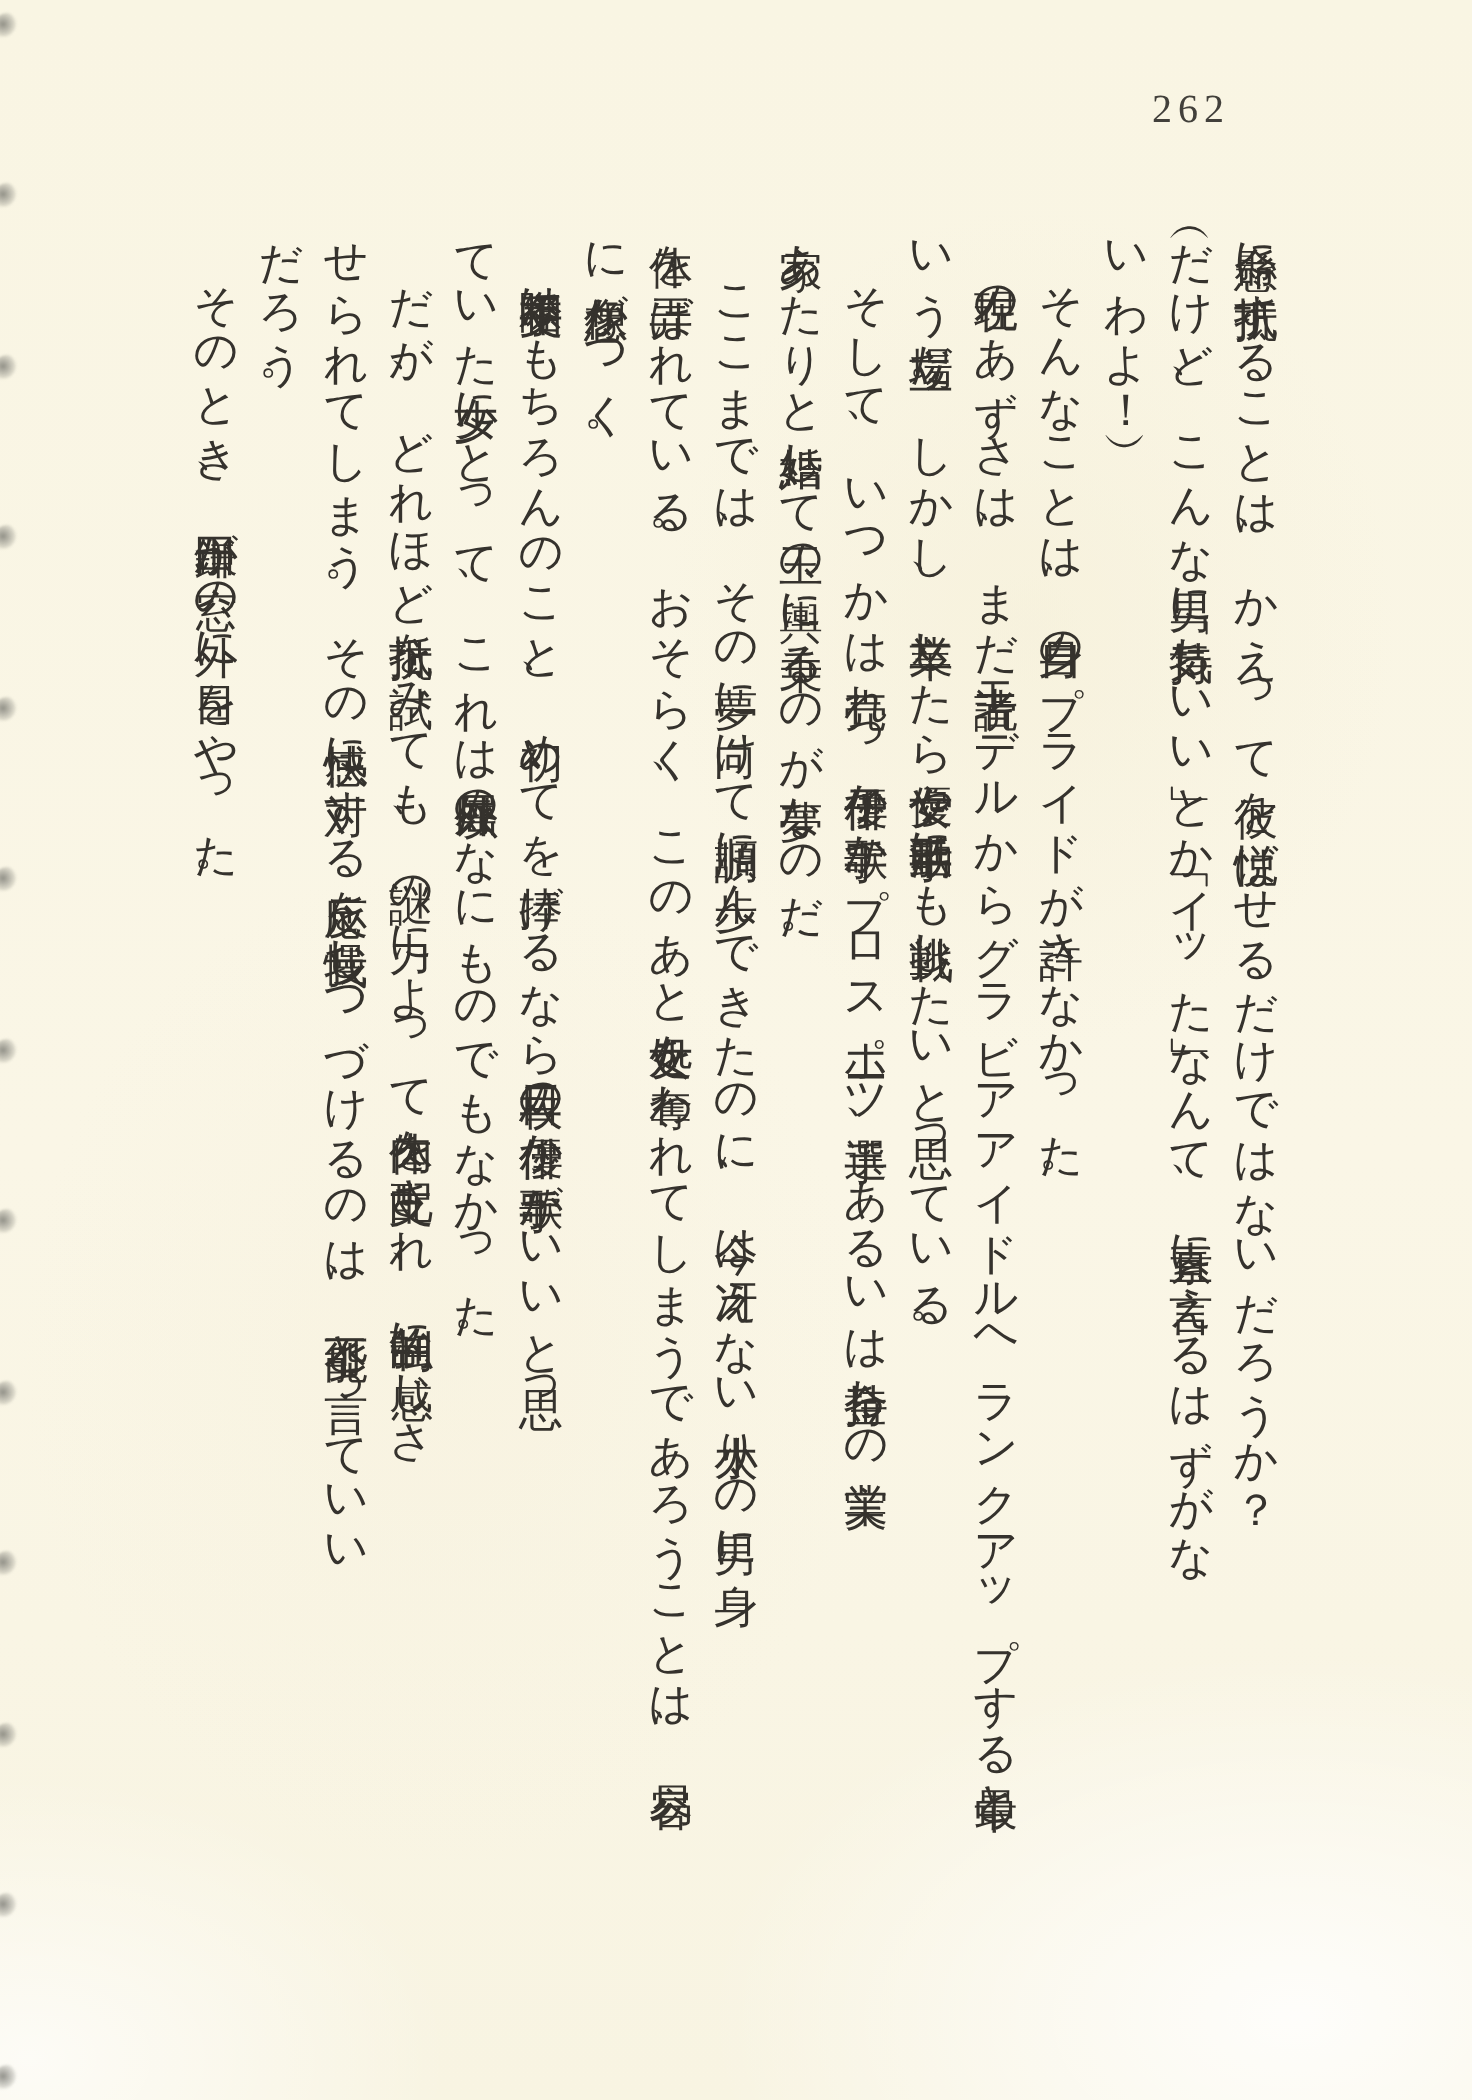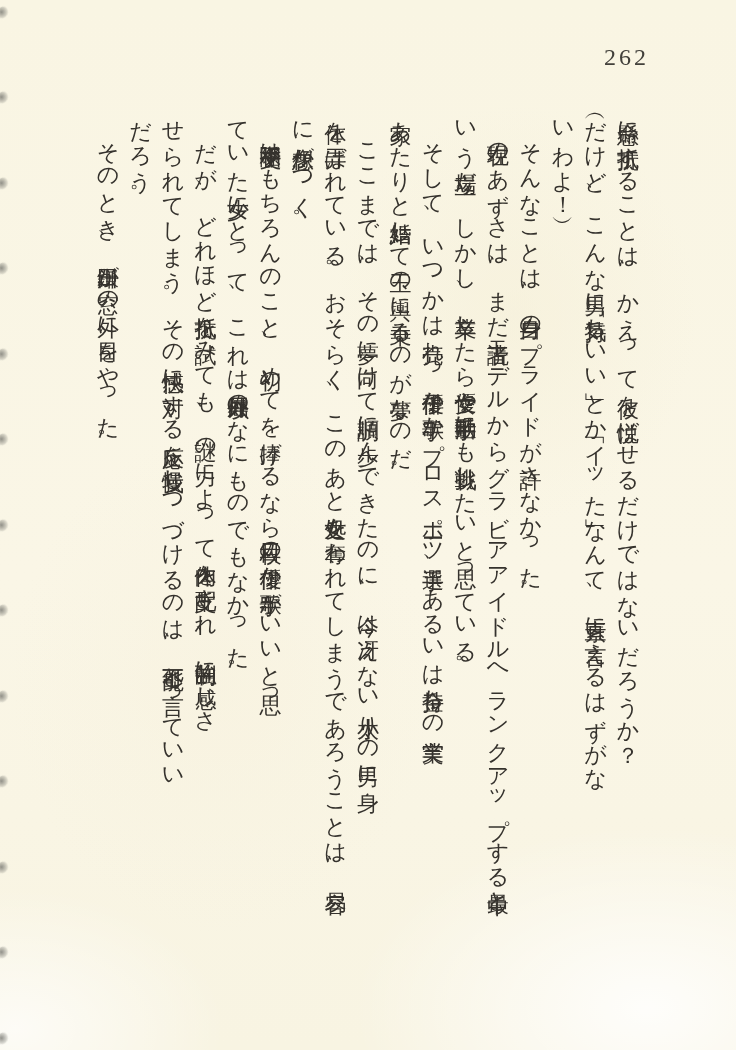--- a/index.html
+++ b/index.html
@@ -25,22 +25,22 @@
     position: absolute;
     inset: 0;
     background:
       radial-gradient(ellipse 260px 300px at 70% 30%, rgba(244,238,214,0.5), rgba(244,238,214,0) 70%),
       radial-gradient(ellipse 300px 360px at 30% 65%, rgba(246,240,220,0.45), rgba(246,240,220,0) 70%);
     pointer-events: none;
   }
   .page-number {
     position: absolute;
     top: 44px;
-    left: 604px;
-    font-size: 24px;
+    left: 576px;
+    font-size: 20px;
     letter-spacing: 3px;
     color: #42403b;
   }
   .text-block {
     position: absolute;
     top: 106px;
     right: 92px;
     height: 842px;
     writing-mode: vertical-rl;
     text-orientation: mixed;

